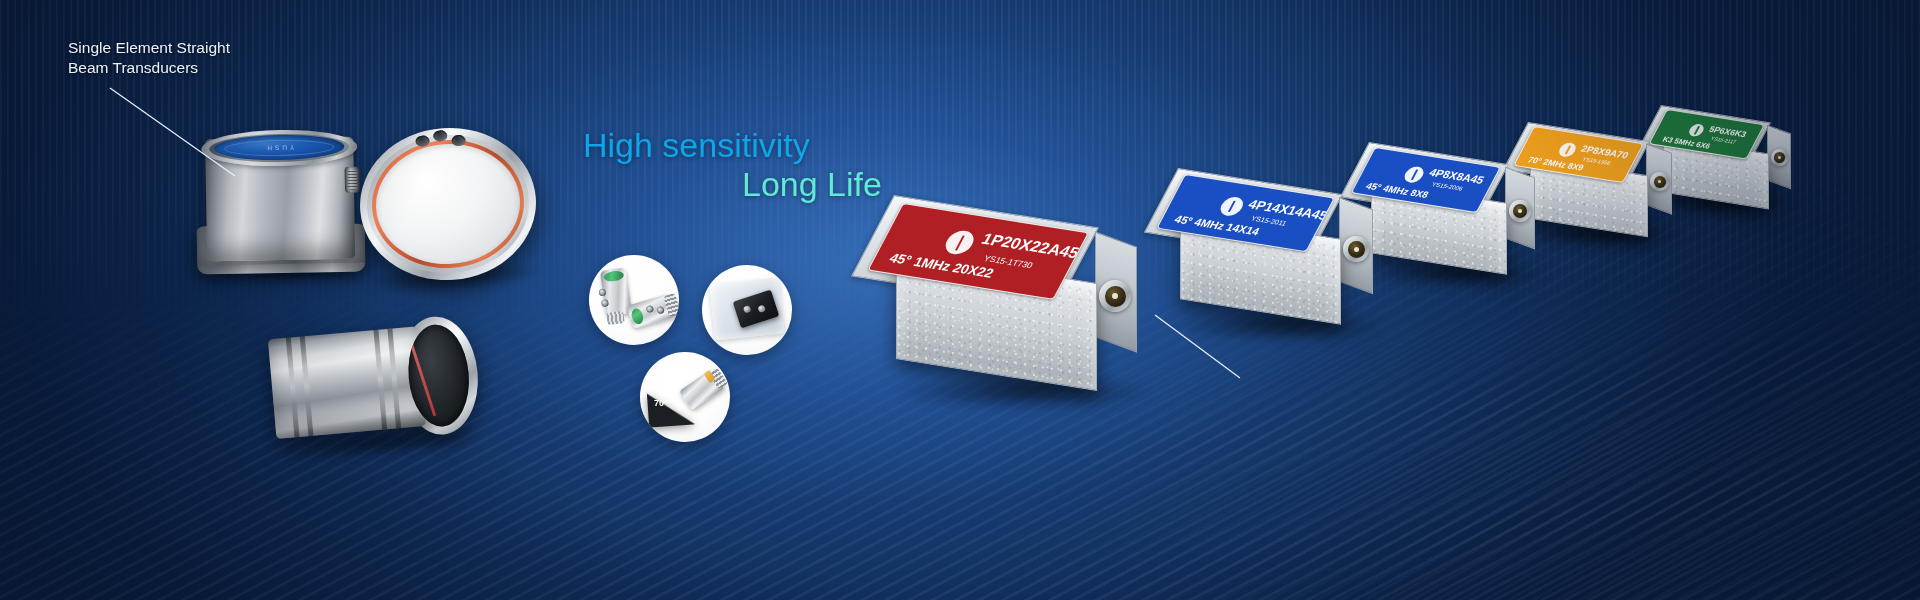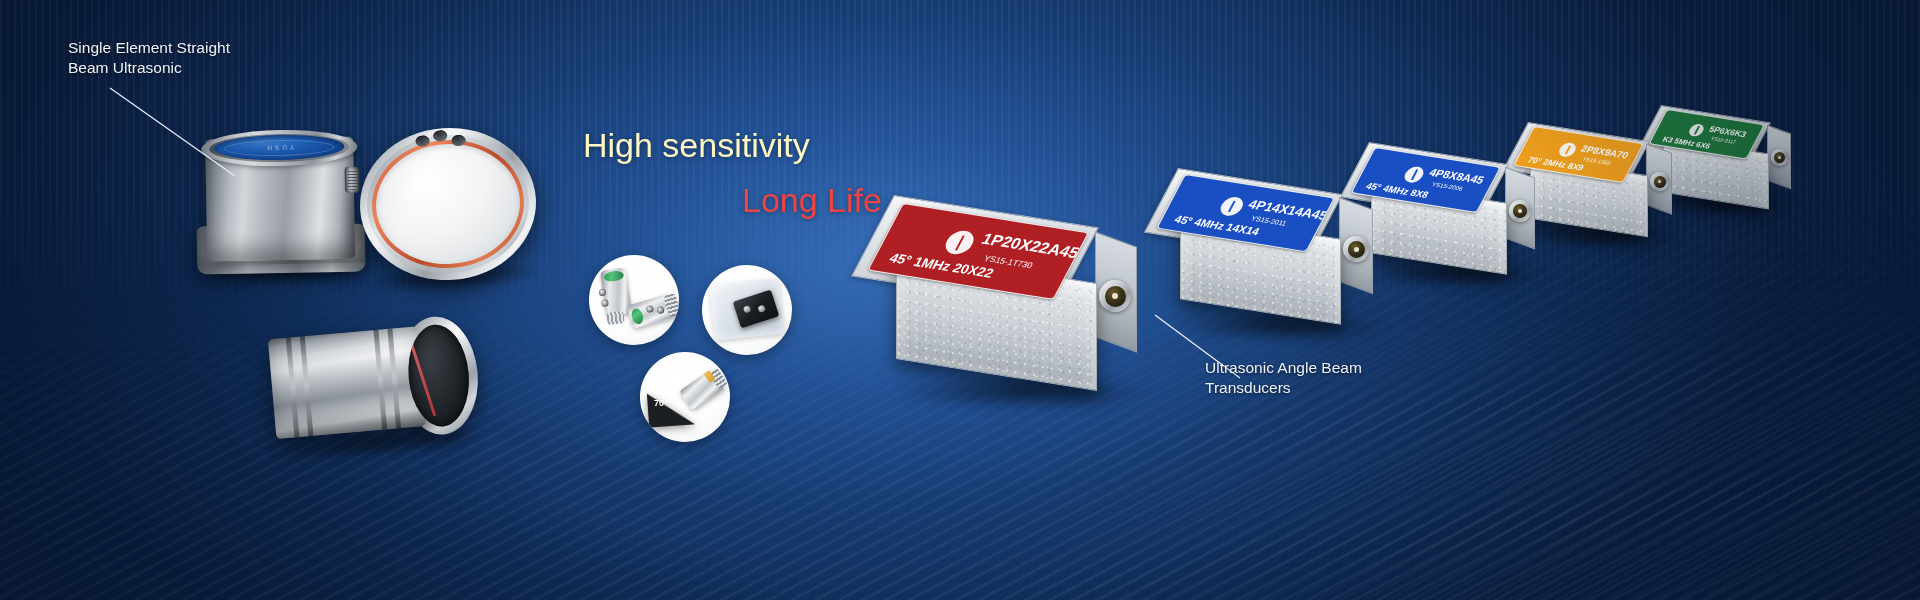--- a/index.html
+++ b/index.html
@@ -67,26 +67,26 @@
 
   
   .headline {
     position:absolute; left:581px; top:62px;
     font-size:53px; font-weight:bold; color:#ffffff;
     letter-spacing:0.5px; white-space:nowrap;
     text-shadow:0 2px 7px rgba(0,0,0,.45);
   }
   .sub1 {
     position:absolute; left:583px; top:126px;
-    font-size:34px; color:#fef9c3; white-space:nowrap;
+    font-size:34px; color:#0ea5e9; white-space:nowrap;
     text-shadow:0 1px 5px rgba(0,0,0,.40);
   }
   .sub2 {
-    position:absolute; left:742px; top:181px;
-    font-size:34px; color:#ef4444; white-space:nowrap;
+    position:absolute; left:742px; top:165px;
+    font-size:34px; color:#5eead4; white-space:nowrap;
     text-shadow:0 1px 5px rgba(0,0,0,.40);
   }
 
   .callout {
     position:absolute; color:#eef3fa; font-size:15.5px; line-height:20px;
     white-space:nowrap; text-shadow:0 1px 3px rgba(0,0,0,.6);
   }
   .callout-left  { left:68px;   top:38px; }
   .callout-right { left:1205px; top:358px; }
 
@@ -599,21 +599,17 @@
 
   <svg class="leader" style="left:1150px; top:310px; width:140px; height:80px;" viewBox="0 0 140 80">
     <line x1="5" y1="5" x2="90" y2="68"></line>
   </svg>
 
   <div class="sub1">High sensitivity</div>
   <div class="sub2">Long Life</div>
 
   <div class="callout callout-left">
     <div>Single Element Straight</div>
-    <div>Beam Ultrasonic</div>
-  </div>
-
-  <div class="callout callout-right">
-    <div>Ultrasonic Angle Beam</div>
-    <div>Transducers</div>
-  </div>
+    <div>Beam Transducers</div>
+  </div>
+
 
 </div>
 
 </body></html>

